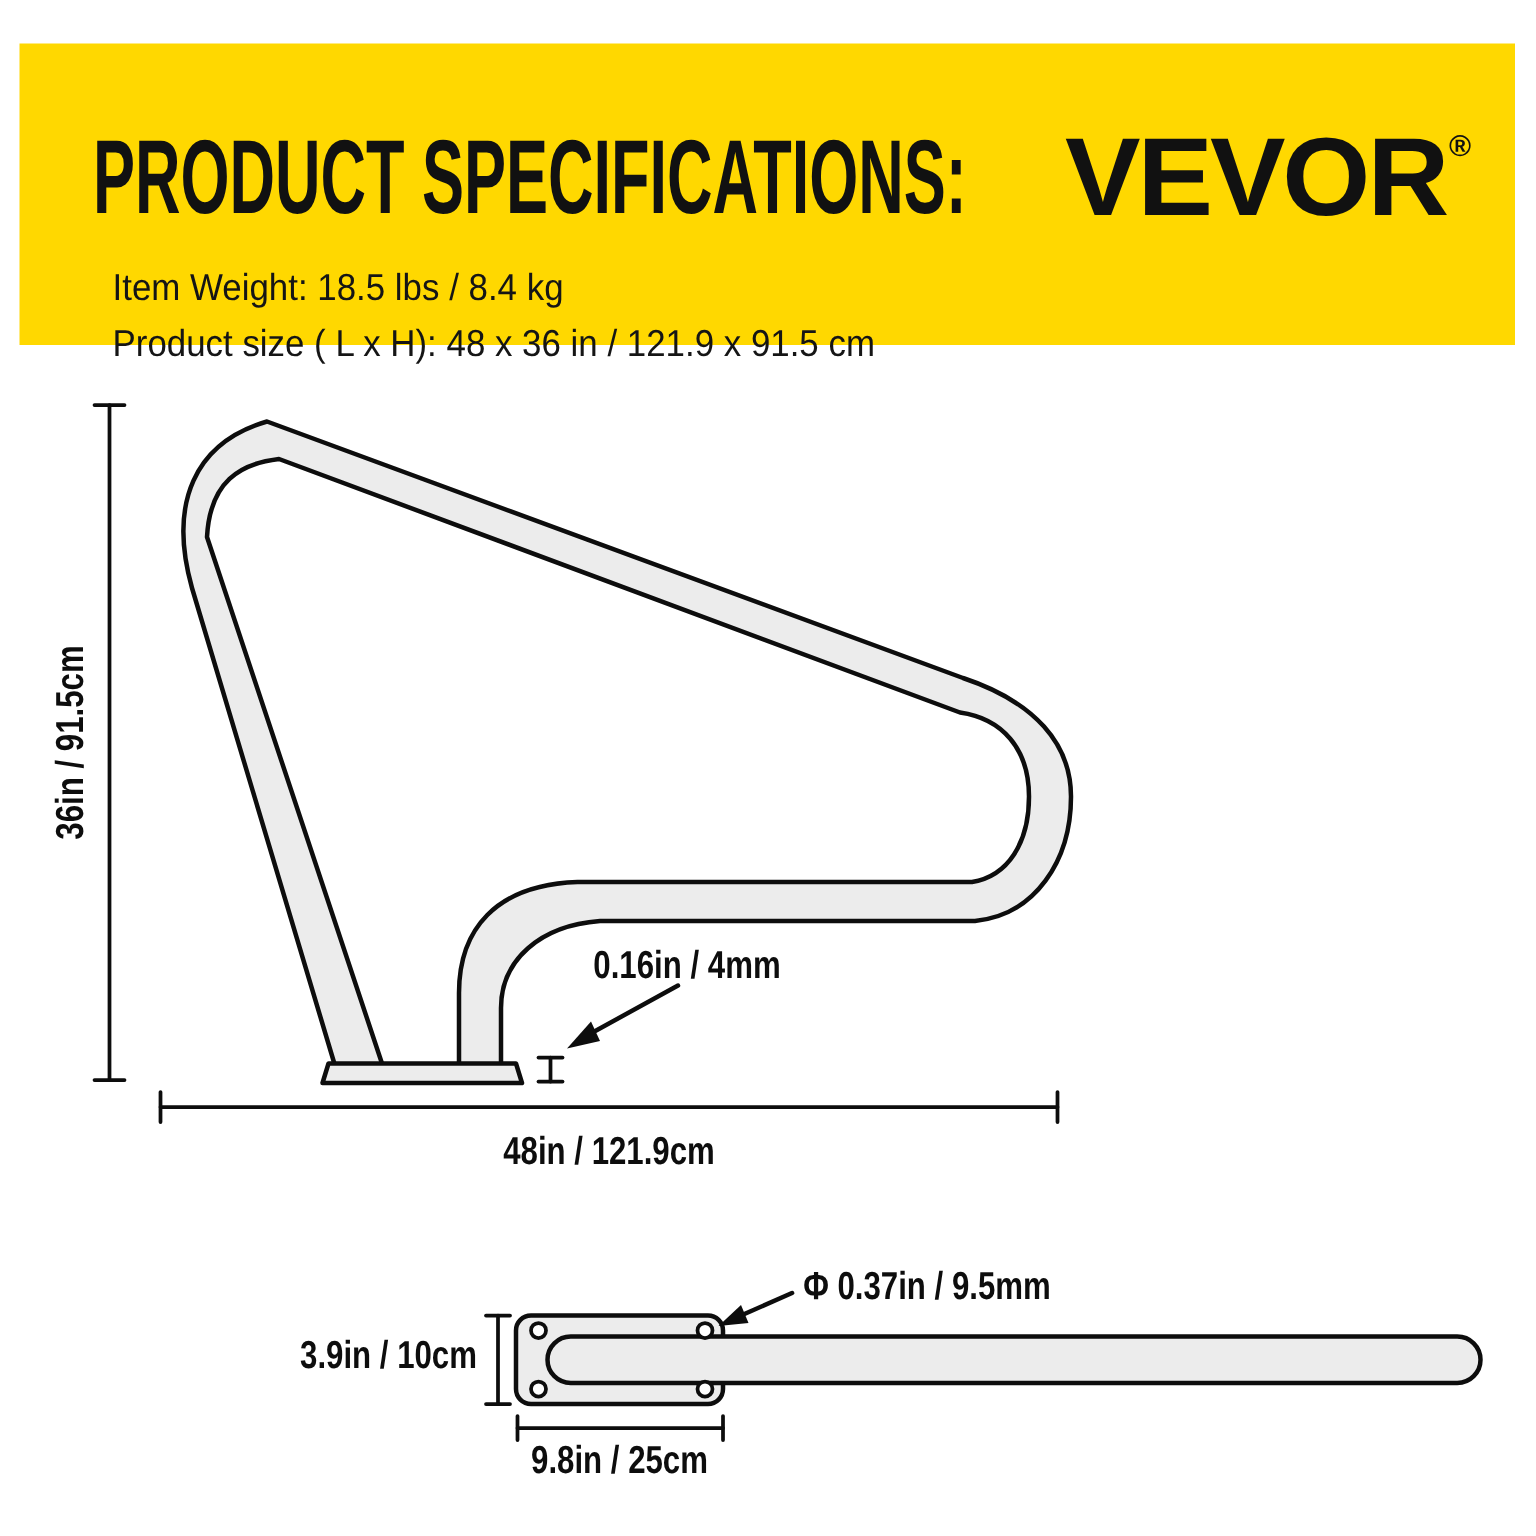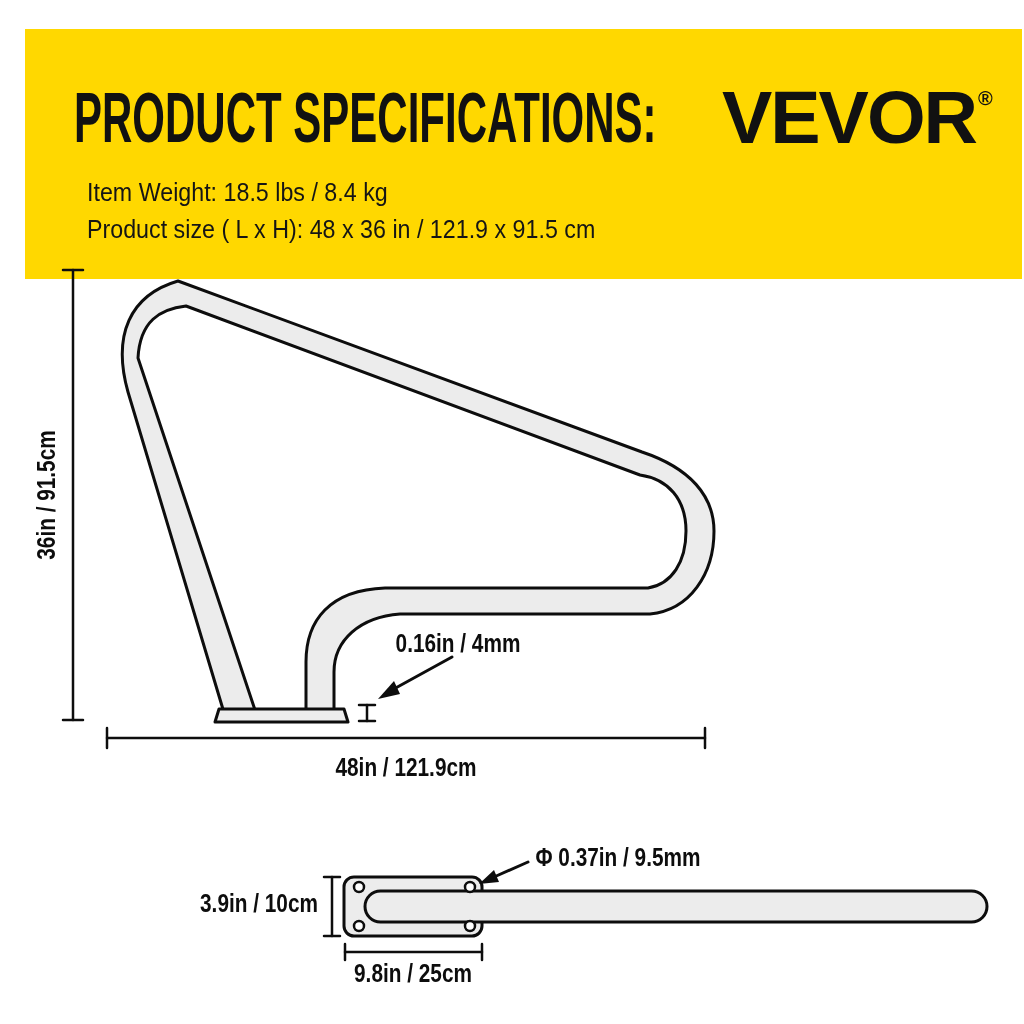--- a/index.html
+++ b/index.html
@@ -3,23 +3,22 @@
 <meta charset="utf-8">
 <style>
   html,body{margin:0;padding:0;}
   body{
     width:1024px;height:1024px;position:relative;overflow:hidden;
     background:#ffffff;
     font-family:"Liberation Sans", sans-serif;
     color:#111111;
   }
   .banner{
-    position:absolute;left:13px;top:29px;width:997px;height:250px;
+    position:absolute;left:13px;top:29px;width:997px;height:201px;
     background:var(--banner,#FFD800);
-    margin-left:12px;
   }
   .banner-title{
     position:absolute;left:49px;top:54px;
     font-size:70px;line-height:1;font-weight:bold;color:#111;
     transform:scaleX(0.60);transform-origin:left top;
     white-space:nowrap;letter-spacing:0px;
   }
   .brand{
     position:absolute;left:697px;top:52px;
     font-size:74px;line-height:1;font-weight:bold;color:#111;

